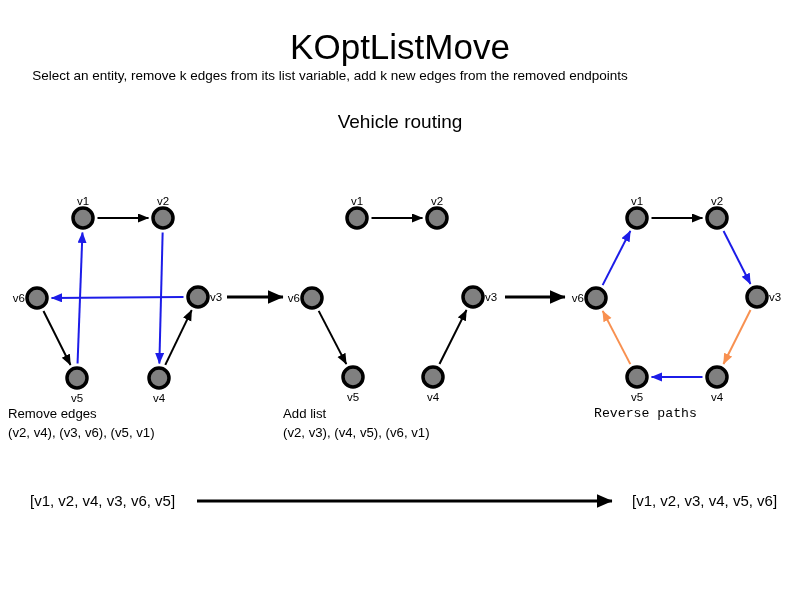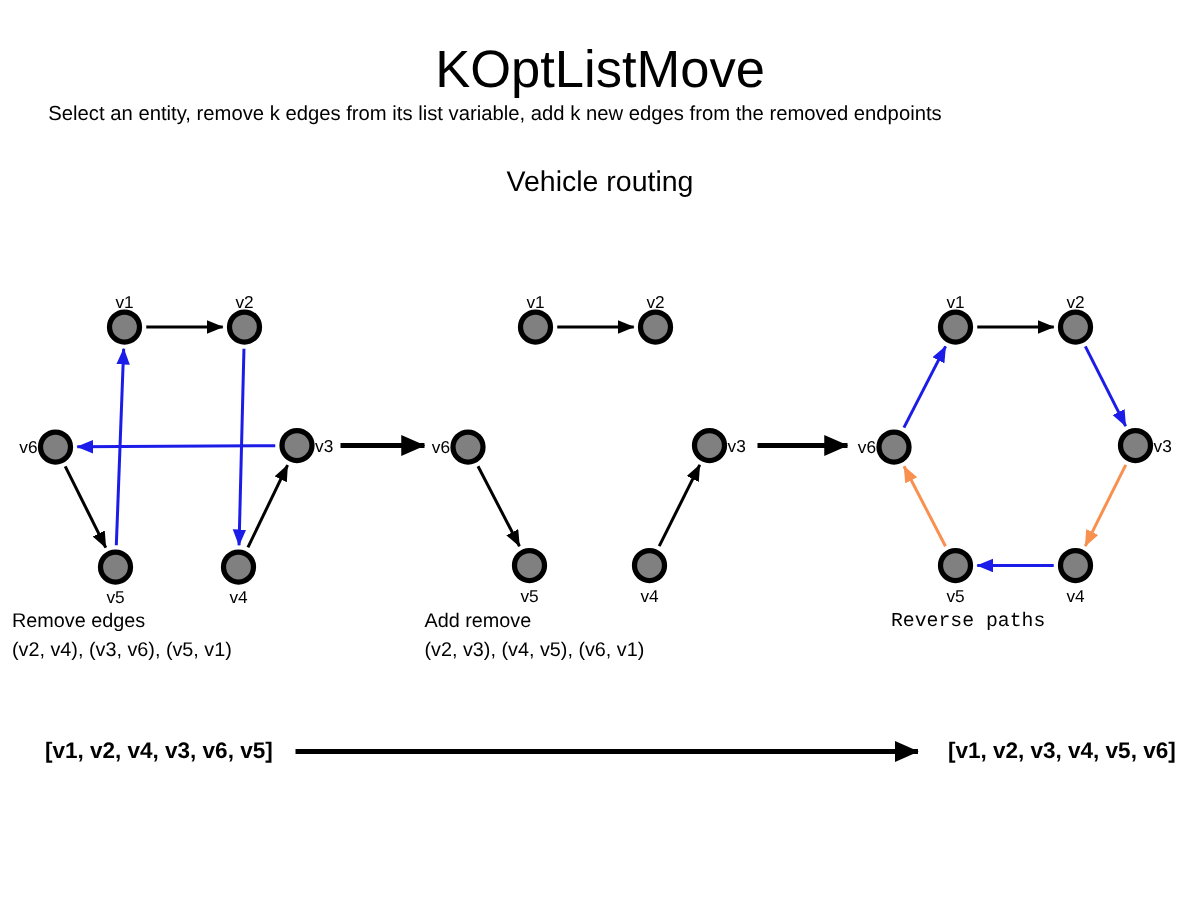--- a/index.html
+++ b/index.html
@@ -29,21 +29,21 @@
   #diagram-svg { position: absolute; top: 0; left: 0; }
   .caption {
     top: 405px; width: 220px;
     font-size: 13.2px; line-height: 18.5px;
     text-align: left;
   }
   #caption-remove { left: 8px; }
   #caption-add    { left: 283px; }
   #caption-reverse{ left: 594px; font-family: Liberation Mono, monospace; }
   .list-text {
-    top: 492px; font-size: 15px; line-height: 17px; white-space: nowrap; font-weight: bold;
+    top: 492px; font-size: 15px; line-height: 17px; white-space: nowrap;
   }
   #before-list { left: 30px; }
   #after-list  { left: 632px; }
 </style>
 </head>
 <body>
 
 <div id="page">
 
   <h1 id="title" class="abs">KOptListMove</h1>
@@ -125,21 +125,21 @@
       <line x1="227" y1="297" x2="283" y2="297" stroke="#000000" stroke-width="3.2" marker-end="url(#arrow-step)"></line>
       <line x1="505" y1="297" x2="565" y2="297" stroke="#000000" stroke-width="3.2" marker-end="url(#arrow-step)"></line>
       <line x1="197" y1="501" x2="612" y2="501" stroke="#000000" stroke-width="3.2" marker-end="url(#arrow-step)"></line>
     </svg>
 
   <div id="caption-remove" class="abs caption">
     <div>Remove edges</div>
     <div>(v2, v4), (v3, v6), (v5, v1)</div>
   </div>
   <div id="caption-add" class="abs caption">
-    <div>Add remove</div>
+    <div>Add list</div>
     <div>(v2, v3), (v4, v5), (v6, v1)</div>
   </div>
   <div id="caption-reverse" class="abs caption">
     <div>Reverse paths</div>
   </div>
 
   <div id="before-list" class="abs list-text">[v1, v2, v4, v3, v6, v5]</div>
   <div id="after-list" class="abs list-text">[v1, v2, v3, v4, v5, v6]</div>
 
 </div>

